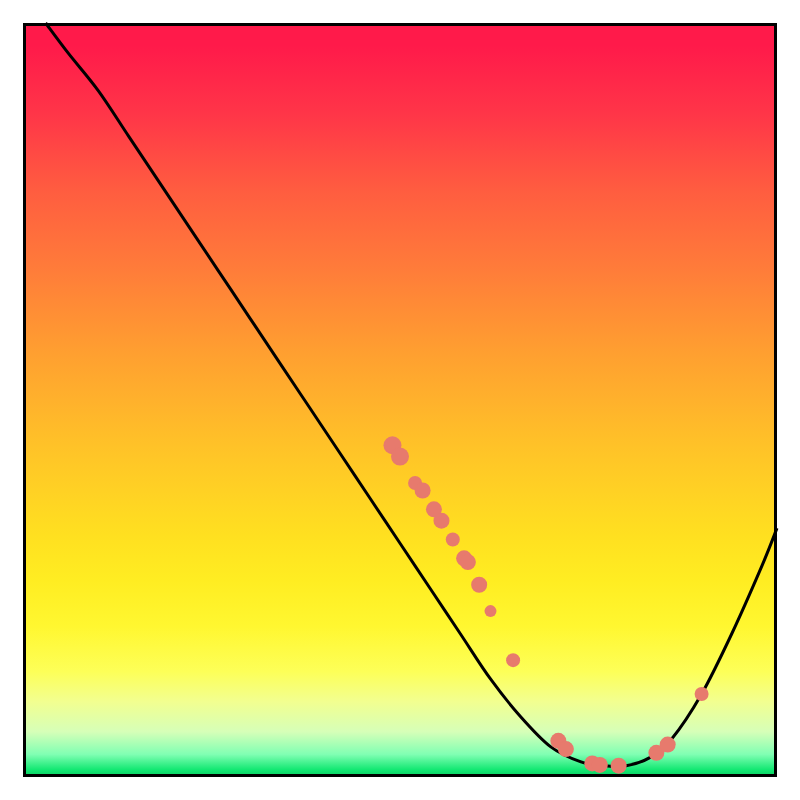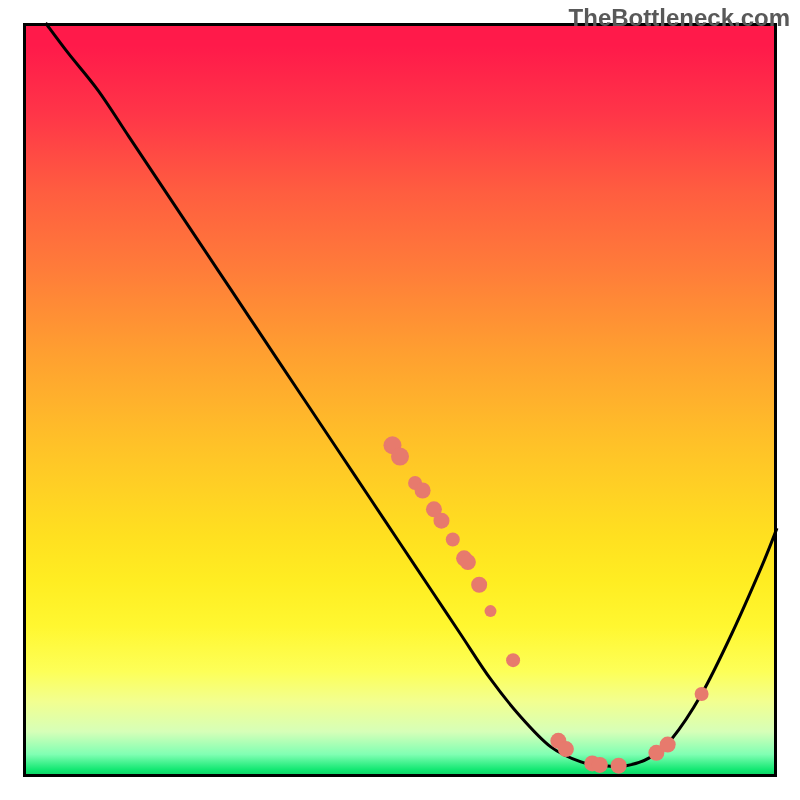--- a/index.html
+++ b/index.html
@@ -62,21 +62,20 @@
     pointer-events: none;
   }
   .dot {
     fill: #e77a6d;
   }
 </style>
 </head>
 <body>
 
 <div class="container">
-  <div class="watermark">TheBottleneck.com</div>
   <div class="plot-area">
     <div class="gradient-bg"></div>
     <svg class="curve-svg" id="curve-svg" viewBox="0 0 754 754" preserveAspectRatio="none">
         <path d="M 22.619999999999997,0 C 26.389999999999997,5.026666666666681 36.44333333333333,18.85000000000008 45.239999999999995,30.160000000000082 C 54.03666666666666,41.470000000000084 65.34666666666666,54.03666666666669 75.4,67.86000000000001 C 85.45333333333335,81.68333333333334 95.50666666666669,98.02000000000004 105.56000000000002,113.10000000000002 C 115.61333333333334,128.18 125.66666666666667,143.2599999999999 135.72,158.33999999999992 C 145.77333333333334,173.41999999999993 155.82666666666665,188.50000000000003 165.88,203.58000000000004 C 175.93333333333334,218.66000000000005 185.98666666666668,233.74 196.04000000000002,248.82 C 206.09333333333336,263.9 216.14666666666665,278.98 226.2,294.06 C 236.25333333333333,309.14 246.30666666666667,324.21999999999997 256.36,339.29999999999995 C 266.41333333333336,354.37999999999994 276.46666666666664,369.46000000000004 286.52,384.54 C 296.5733333333333,399.62 306.62666666666667,414.70000000000005 316.68,429.78000000000003 C 326.73333333333335,444.86 336.7866666666667,459.94 346.84000000000003,475.02 C 356.8933333333334,490.09999999999997 366.94666666666666,505.18 377,520.26 C 387.05333333333334,535.34 397.1066666666667,550.42 407.16,565.5 C 417.21333333333337,580.58 427.26666666666665,595.66 437.32,610.74 C 447.37333333333333,625.82 457.4266666666667,642.1566666666668 467.48,655.98 C 477.53333333333336,669.8033333333333 487.5866666666667,682.3699999999999 497.64000000000004,693.68 C 507.6933333333334,704.99 517.7466666666667,716.3000000000001 527.8,723.84 C 537.8533333333332,731.38 549.1633333333334,735.7783333333333 557.96,738.92 C 566.7566666666667,742.0616666666666 573.0400000000001,742.0616666666667 580.58,742.69 C 588.12,743.3183333333334 595.6600000000001,743.9466666666667 603.2,742.69 C 610.74,741.4333333333334 618.28,739.5483333333333 625.8199999999999,735.15 C 633.3599999999999,730.7516666666667 639.6433333333332,726.9816666666666 648.4399999999999,716.3 C 657.2366666666667,705.6183333333333 668.5466666666666,688.6533333333333 678.6,671.06 C 688.6533333333334,653.4666666666666 698.7066666666667,632.1033333333334 708.76,610.74 C 718.8133333333333,589.3766666666667 731.38,560.4733333333334 738.92,542.88 C 746.4599999999999,525.2866666666666 751.4866666666667,511.4633333333333 754,505.17999999999995" fill="none" stroke="#000" stroke-width="3"></path>
         <circle cx="369.46" cy="422.24" r="9" class="dot"></circle>
         <circle cx="377" cy="433.55" r="9" class="dot"></circle>
         <circle cx="392.08000000000004" cy="459.94" r="7" class="dot"></circle>
         <circle cx="399.62" cy="467.48" r="8" class="dot"></circle>
         <circle cx="410.93" cy="486.33000000000004" r="8" class="dot"></circle>
         <circle cx="418.47" cy="497.64" r="8" class="dot"></circle>

